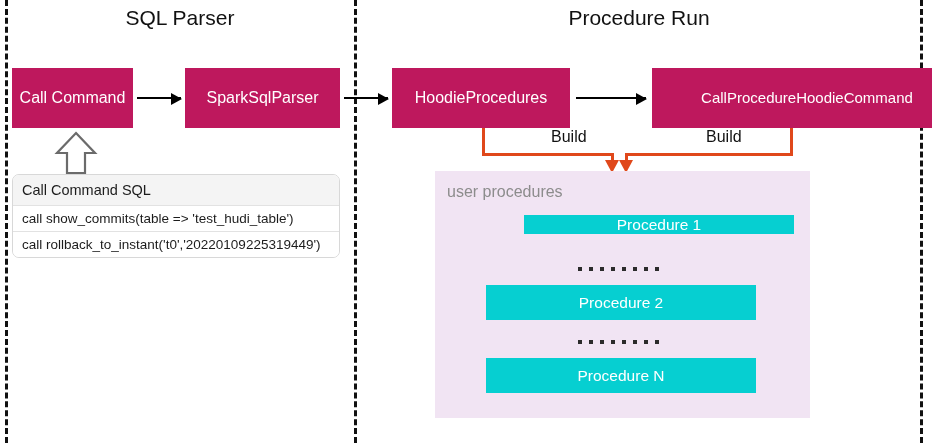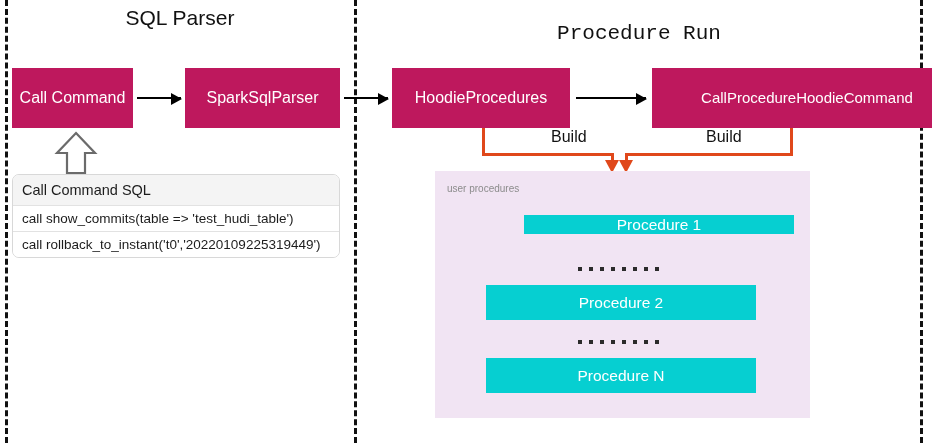--- a/index.html
+++ b/index.html
@@ -107,21 +107,21 @@
     padding: 0 6px;
     white-space: nowrap;
   }
   
   .procpanel {
     position: absolute;
     background: #f1e4f3;
   }
   .procpanel-label {
     position: absolute;
-    font-size: 10px;
+    font-size: 16px;
     color: #8c8c8c;
     white-space: nowrap;
   }
   .procbox {
     position: absolute;
     background: #06cfd1;
     color: #ffffff;
     display: flex;
     align-items: center;
     justify-content: center;
@@ -144,21 +144,21 @@
 </head>
 <body>
 
 <div id="canvas">
 
   <div class="vdash" style="left:5px;"></div>
   <div class="vdash" style="left:354px;"></div>
   <div class="vdash" style="left:920px;"></div>
 
   <div class="section-title" style="left:10px; top:6px; width:340px;">SQL Parser</div>
-  <div class="section-title" style="left:360px; top:22px; width:558px;font-family:Liberation Mono, monospace;">Procedure Run</div>
+  <div class="section-title" style="left:360px; top:6px; width:558px;">Procedure Run</div>
 
   <div class="tealbox" style="left:12px; top:68px; width:121px; height:60px;">Call Command</div>
 
   <div class="harrow" style="left:137px; top:97px; width:44px;"></div>
 
   <div class="tealbox" style="left:185px; top:68px; width:155px; height:60px;">SparkSqlParser</div>
 
   <div class="harrow" style="left:344px; top:97px; width:44px;"></div>
 
   <div class="hollow-arrow" style="left:54px; top:131px;">

